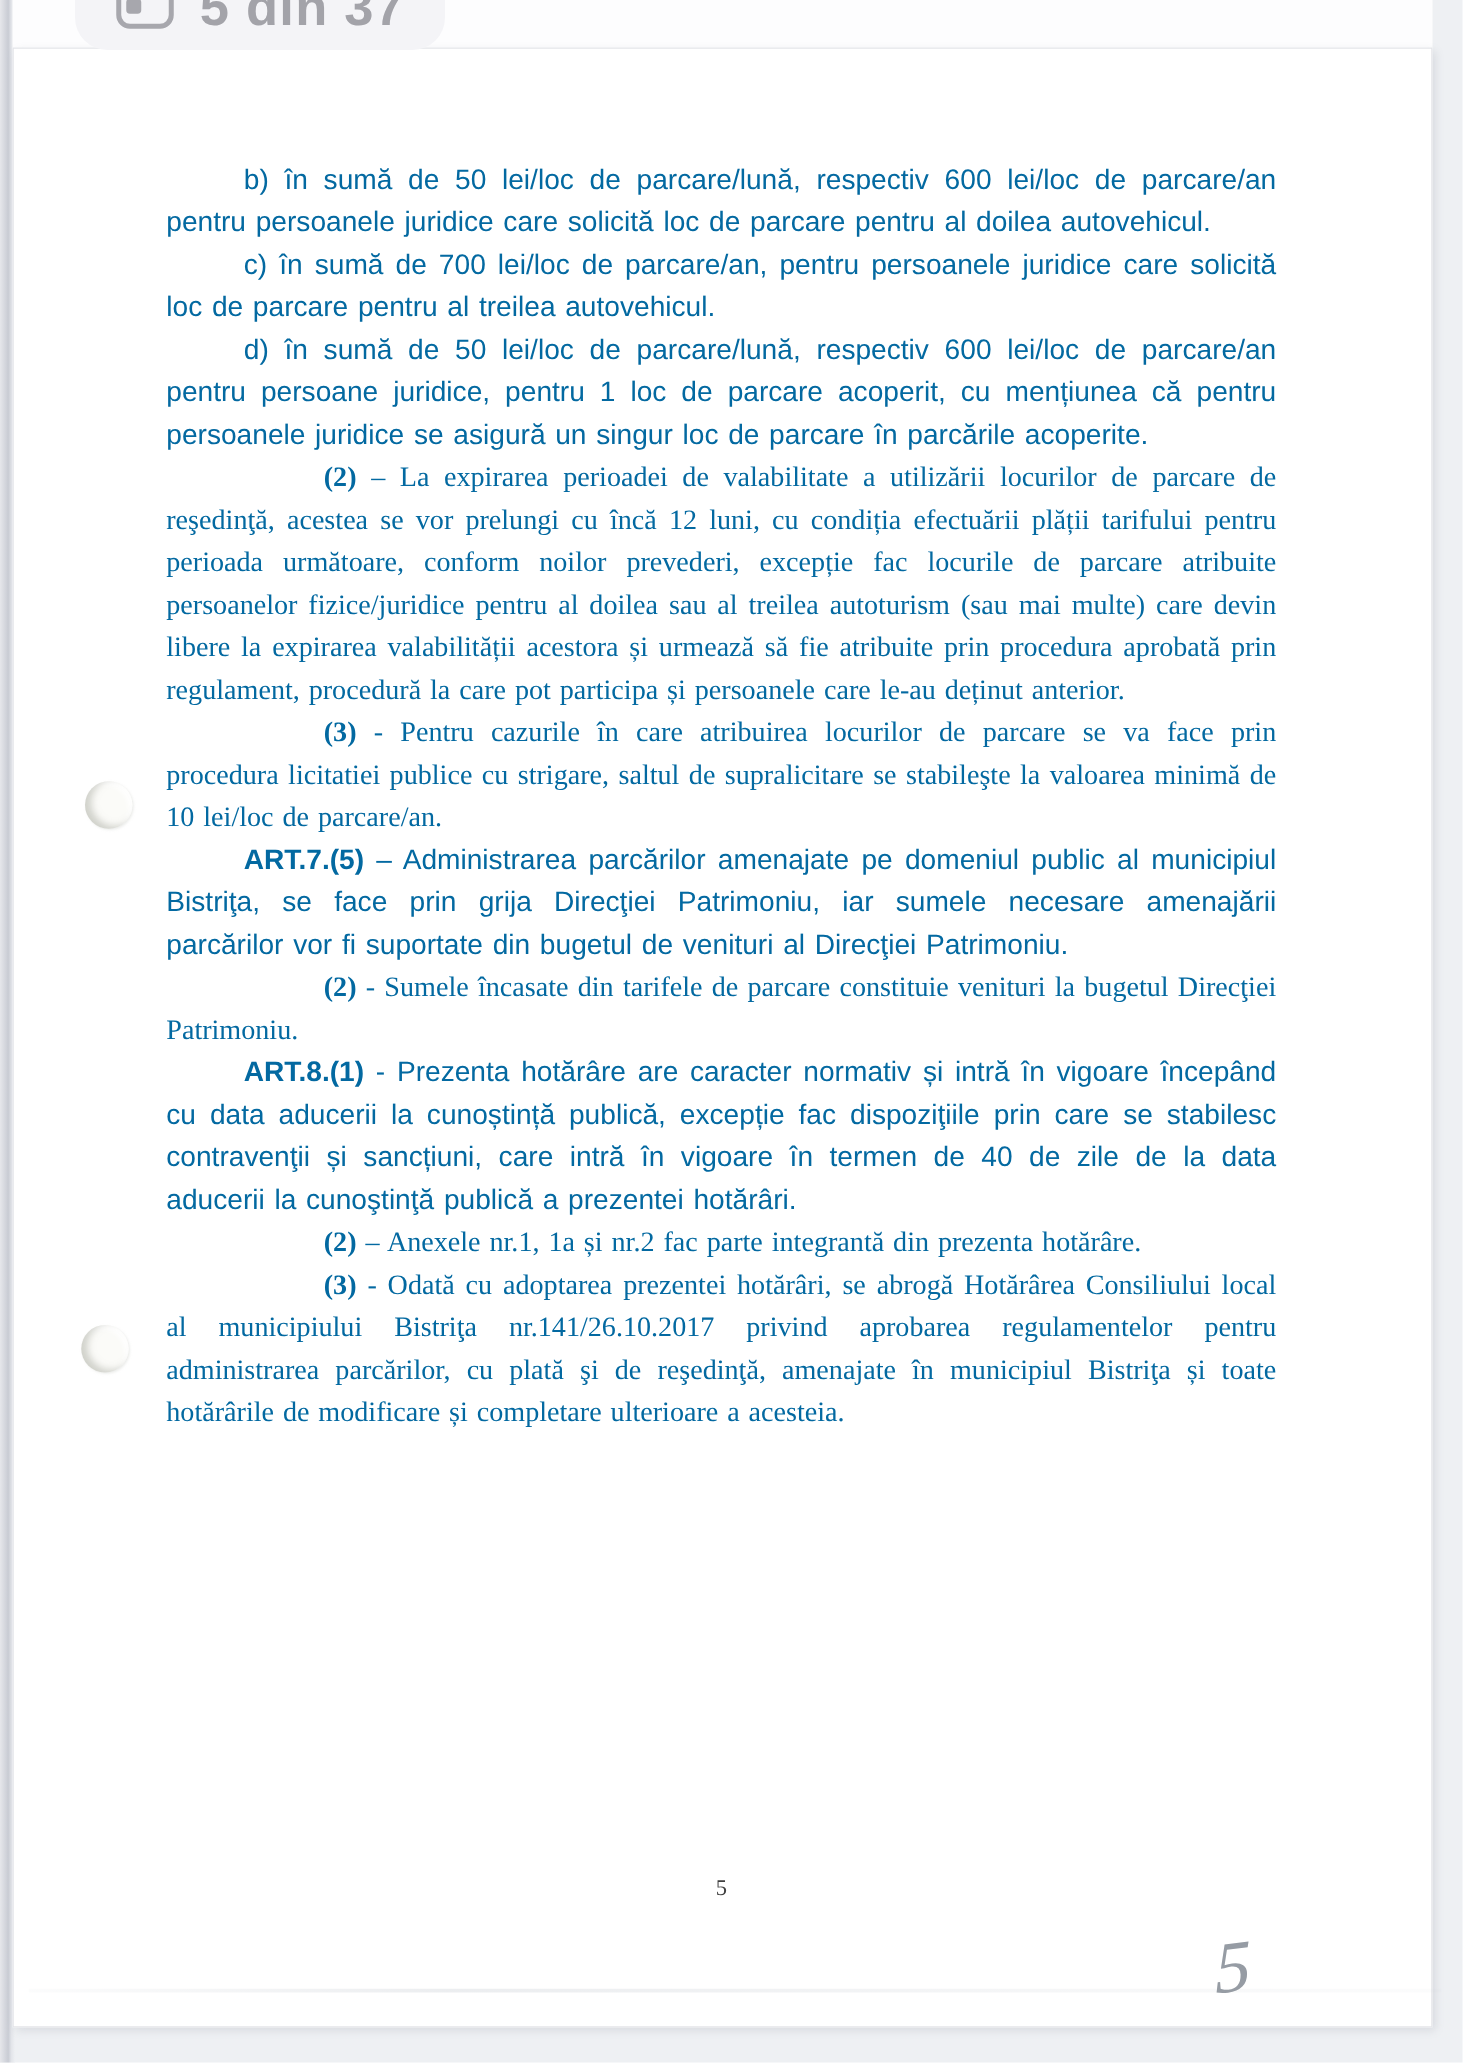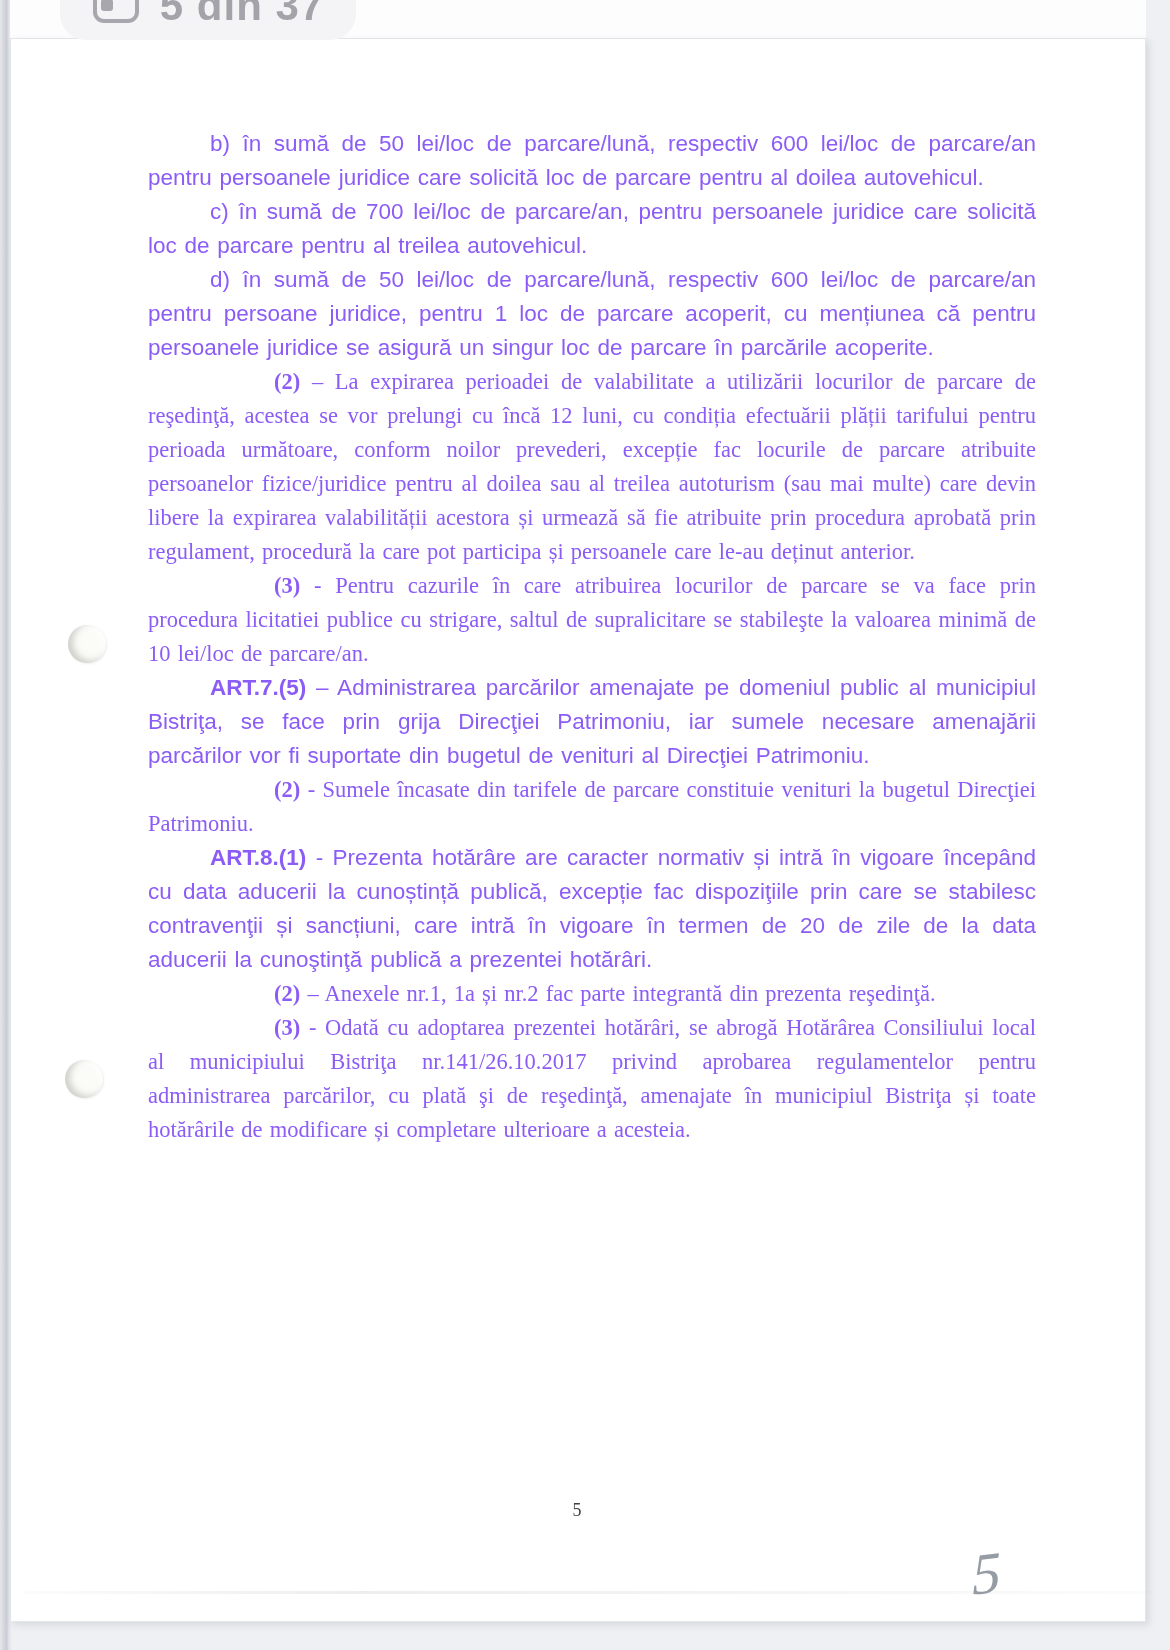--- a/index.html
+++ b/index.html
@@ -33,25 +33,24 @@
     z-index:5;
   }
   .page-indicator svg{flex:0 0 auto;margin-top:6px;}
   .page-indicator-label{
     font-size:42px;font-weight:600;color:#a3a3a9;letter-spacing:1px;
     margin-top:6px;
     white-space:nowrap;
   }
   .doc-content{
     position:absolute;left:133px;top:127px;width:888px;
-    color:#8b5cf6;
+    color:#0369a1;
     font-size:22.5px;line-height:34px;
     text-align:justify;
     word-spacing:1.5px;
-    margin-left:15px;
   }
   .para{margin:0;}
   .indent-1{text-indent:62px;}
   .indent-2{text-indent:126px;font-family:Liberation Serif, serif;}
   .lead-bold{font-weight:bold;}
   .hole-punch{
     position:absolute;width:38px;height:38px;border-radius:50%;
     background:#fbfbf8;
     box-shadow:inset 5px -2px 6px rgba(168,170,160,0.50), inset -3px 3px 4px rgba(255,255,255,0.9), 1px 1px 2px rgba(200,202,198,0.35);
     z-index:3;
@@ -99,19 +98,19 @@
 </div>
 
 <div class="doc-content">
   <p class="para indent-1"><span class="lead">b)</span><span> în sumă de 50 lei/loc de parcare/lună, respectiv 600 lei/loc de parcare/an pentru persoanele juridice care solicită loc de parcare pentru al doilea autovehicul.</span></p>
   <p class="para indent-1"><span class="lead">c)</span><span> în sumă de 700 lei/loc de parcare/an, pentru persoanele juridice care solicită loc de parcare pentru al treilea autovehicul.</span></p>
   <p class="para indent-1"><span class="lead">d)</span><span> în sumă de 50 lei/loc de parcare/lună, respectiv 600 lei/loc de parcare/an pentru persoane juridice, pentru 1 loc de parcare acoperit, cu mențiunea că pentru persoanele juridice se asigură un singur loc de parcare în parcările acoperite.</span></p>
   <p class="para indent-2"><span class="lead lead-bold">(2)</span><span> – La expirarea perioadei de valabilitate a utilizării locurilor de parcare de reşedinţă, acestea se vor prelungi cu încă 12 luni, cu condiția efectuării plății tarifului pentru perioada următoare, conform noilor prevederi, excepție fac locurile de parcare atribuite persoanelor fizice/juridice pentru al doilea sau al treilea autoturism (sau mai multe) care devin libere la expirarea valabilității acestora și urmează să fie atribuite prin procedura aprobată prin regulament, procedură la care pot participa și persoanele care le-au deținut anterior.</span></p>
   <p class="para indent-2"><span class="lead lead-bold">(3)</span><span> - Pentru cazurile în care atribuirea locurilor de parcare se va face prin procedura licitatiei publice cu strigare, saltul de supralicitare se stabileşte la valoarea minimă de 10 lei/loc de parcare/an.</span></p>
   <p class="para indent-1"><span class="lead lead-bold">ART.7.(5)</span><span> – Administrarea parcărilor amenajate pe domeniul public al municipiul Bistriţa, se face prin grija Direcţiei Patrimoniu, iar sumele necesare amenajării parcărilor vor fi suportate din bugetul de venituri al Direcţiei Patrimoniu.</span></p>
   <p class="para indent-2"><span class="lead lead-bold">(2)</span><span> - Sumele încasate din tarifele de parcare constituie venituri la bugetul Direcţiei Patrimoniu.</span></p>
-  <p class="para indent-1"><span class="lead lead-bold">ART.8.(1)</span><span> - Prezenta hotărâre are caracter normativ și intră în vigoare începând cu data aducerii la cunoștință publică, excepție fac dispoziţiile prin care se stabilesc contravenţii și sancțiuni, care intră în vigoare în termen de 20 de zile de la data aducerii la cunoştinţă publică a prezentei hotărâri.</span></p>
-  <p class="para indent-2"><span class="lead lead-bold">(2)</span><span> – Anexele nr.1, 1a și nr.2 fac parte integrantă din prezenta reşedinţă.</span></p>
+  <p class="para indent-1"><span class="lead lead-bold">ART.8.(1)</span><span> - Prezenta hotărâre are caracter normativ și intră în vigoare începând cu data aducerii la cunoștință publică, excepție fac dispoziţiile prin care se stabilesc contravenţii și sancțiuni, care intră în vigoare în termen de 40 de zile de la data aducerii la cunoştinţă publică a prezentei hotărâri.</span></p>
+  <p class="para indent-2"><span class="lead lead-bold">(2)</span><span> – Anexele nr.1, 1a și nr.2 fac parte integrantă din prezenta hotărâre.</span></p>
   <p class="para indent-2"><span class="lead lead-bold">(3)</span><span> - Odată cu adoptarea prezentei hotărâri, se abrogă Hotărârea Consiliului local al municipiului Bistriţa nr.141/26.10.2017 privind aprobarea regulamentelor pentru administrarea parcărilor, cu plată şi de reşedinţă, amenajate în municipiul Bistriţa și toate hotărârile de modificare și completare ulterioare a acesteia.</span></p>
 </div>
 
 <div class="printed-page-number">5</div>
 <div class="handwritten-number">5</div>
 
 </body></html>

